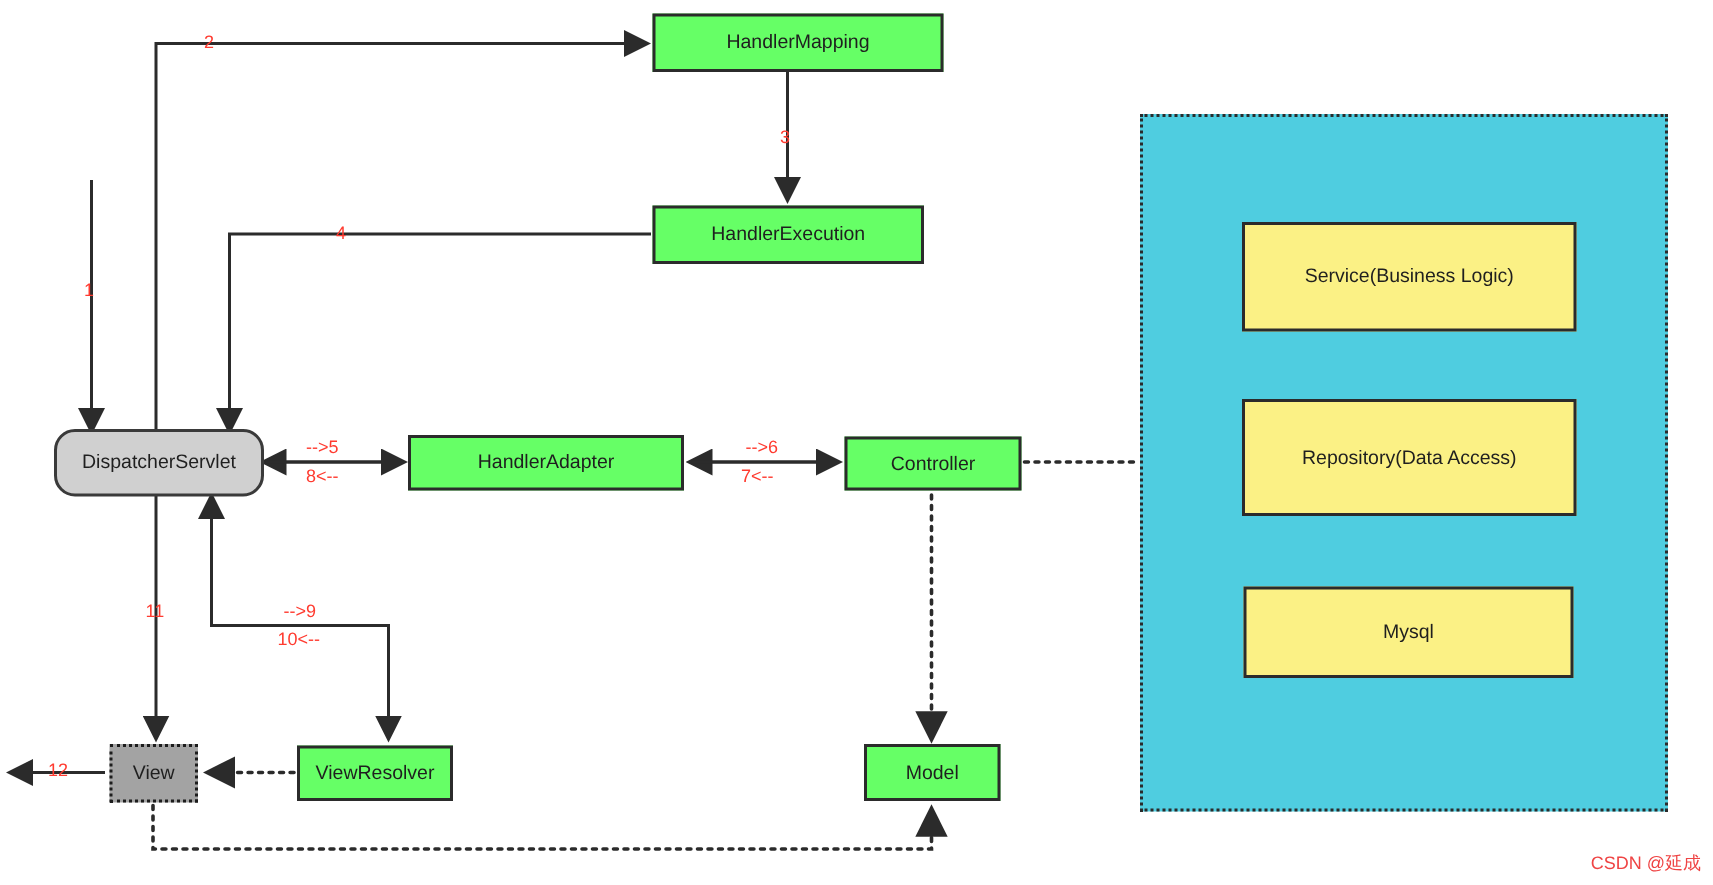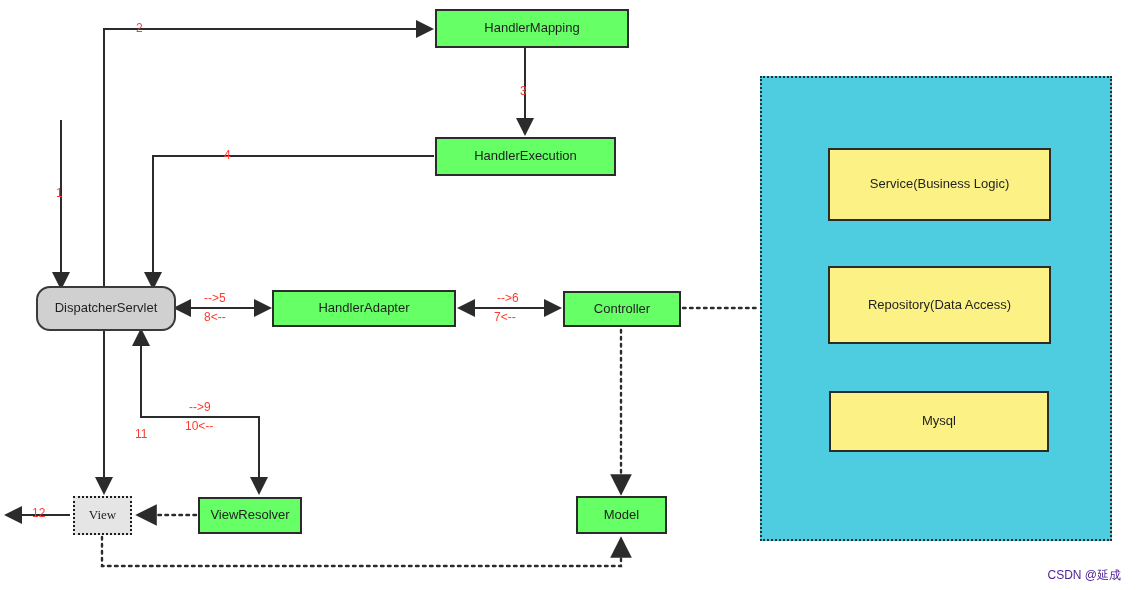--- a/index.html
+++ b/index.html
@@ -44,43 +44,42 @@
   .yellow {
     background: #fbf185;
     border: 2px solid #2b2b2b;
   }
   .gray-round {
     background: #d0d0d0;
     border: 2px solid #3a3a3a;
     border-radius: 14px;
   }
   .dotted-box {
-    background: #e5e5e5;
+    background: #a3a3a3;
     border: 2px dotted #1c1c1c;
-    font-family: Liberation Serif, serif;
   }
   .cyan-panel {
     position: absolute;
     box-sizing: border-box;
     background: #4fcde0;
     border: 2px dotted #2b2b2b;
   }
   .edge-label {
     position: absolute;
     color: #ff3b30;
     font-size: 12px;
     font-family: "Liberation Sans", sans-serif;
     white-space: pre;
     line-height: 1.15;
   }
   .watermark {
     position: absolute;
-    right: 21px;
+    right: 8px;
     bottom: 6px;
-    color: #4c1d95;
+    color: #ef4444;
     font-size: 12px;
     font-family: "Liberation Sans", sans-serif;
     white-space: pre;
   }
   .two-line { flex-direction: row; }
 </style>
 </head>
 <body>
 
 <div id="canvas">
@@ -196,19 +195,19 @@
   <div class="edge-label" style="left:204px; top:311px;">8&lt;--</div>
 
   <div class="edge-label" style="left:497px; top:292px;">--&gt;6</div>
 
   <div class="edge-label" style="left:494px; top:311px;">7&lt;--</div>
 
   <div class="edge-label" style="left:189px; top:401px;">--&gt;9</div>
 
   <div class="edge-label" style="left:185px; top:420px;">10&lt;--</div>
 
-  <div class="edge-label" style="left:97px; top:428px;margin-left:38px;">11</div>
+  <div class="edge-label" style="left:97px; top:401px;">11</div>
 
   <div class="edge-label" style="left:32px; top:507px;">12</div>
 
   <div class="watermark">CSDN @延成</div>
 
 </div>
 
 </body></html>

